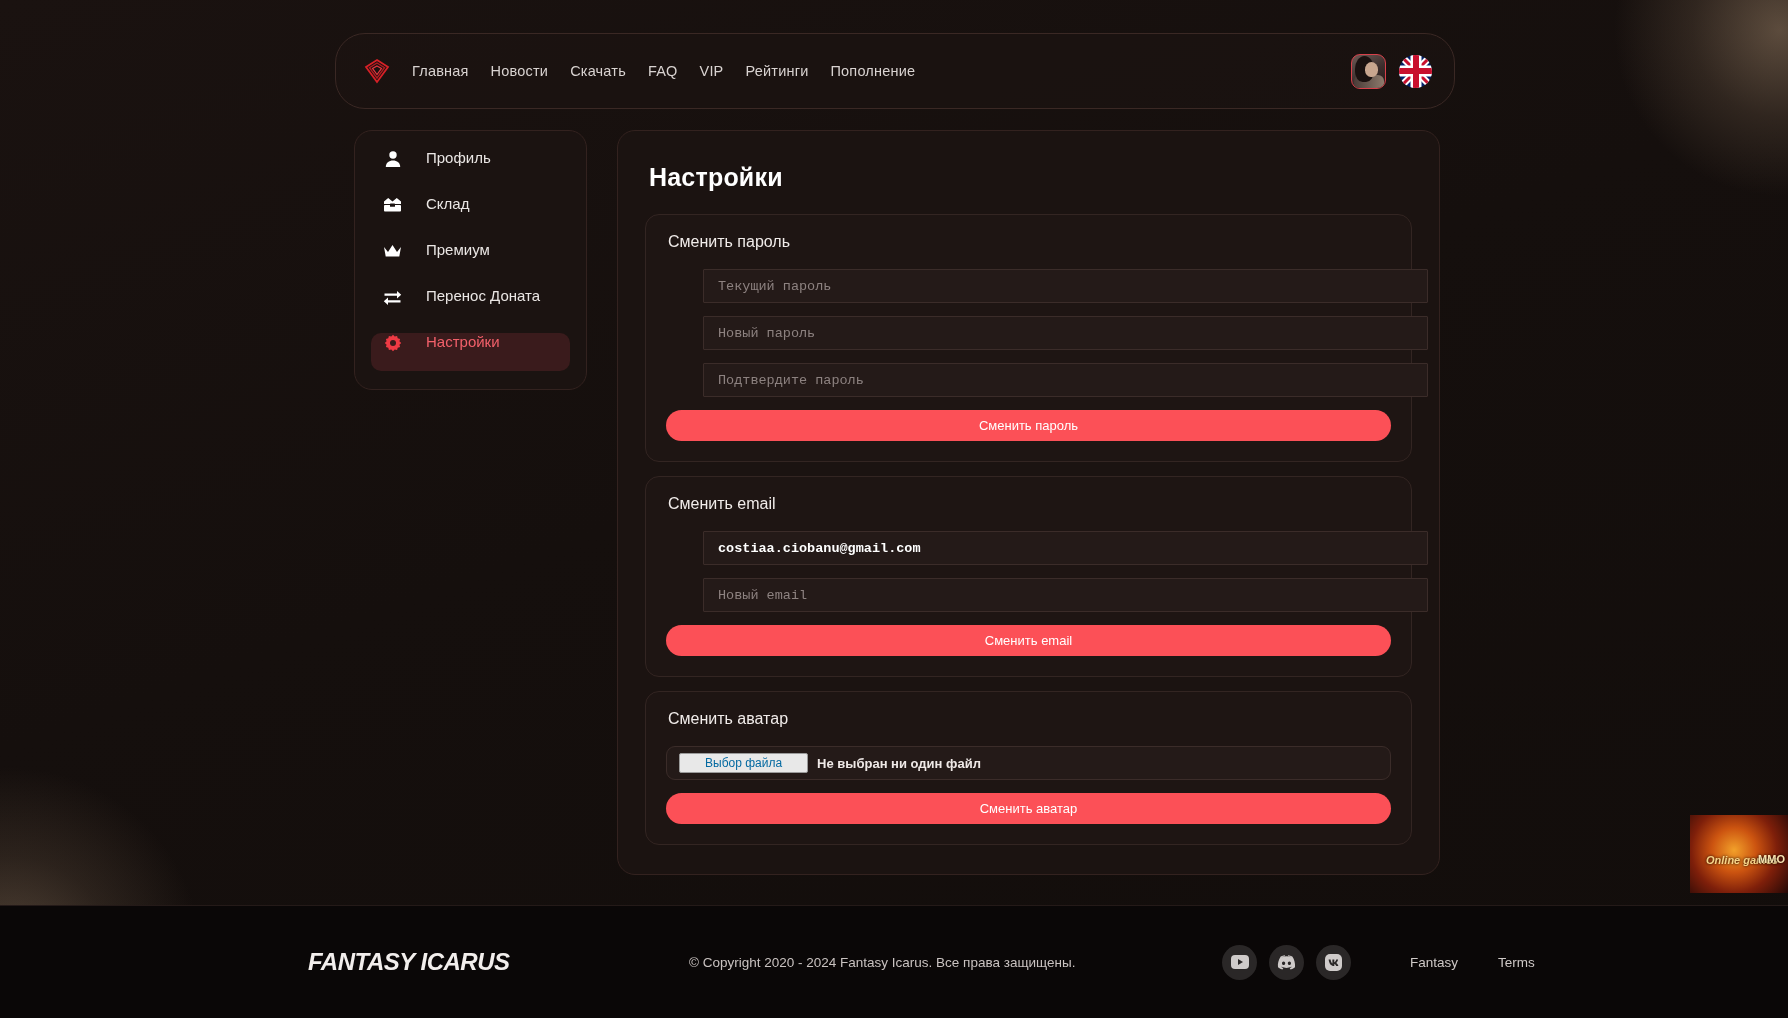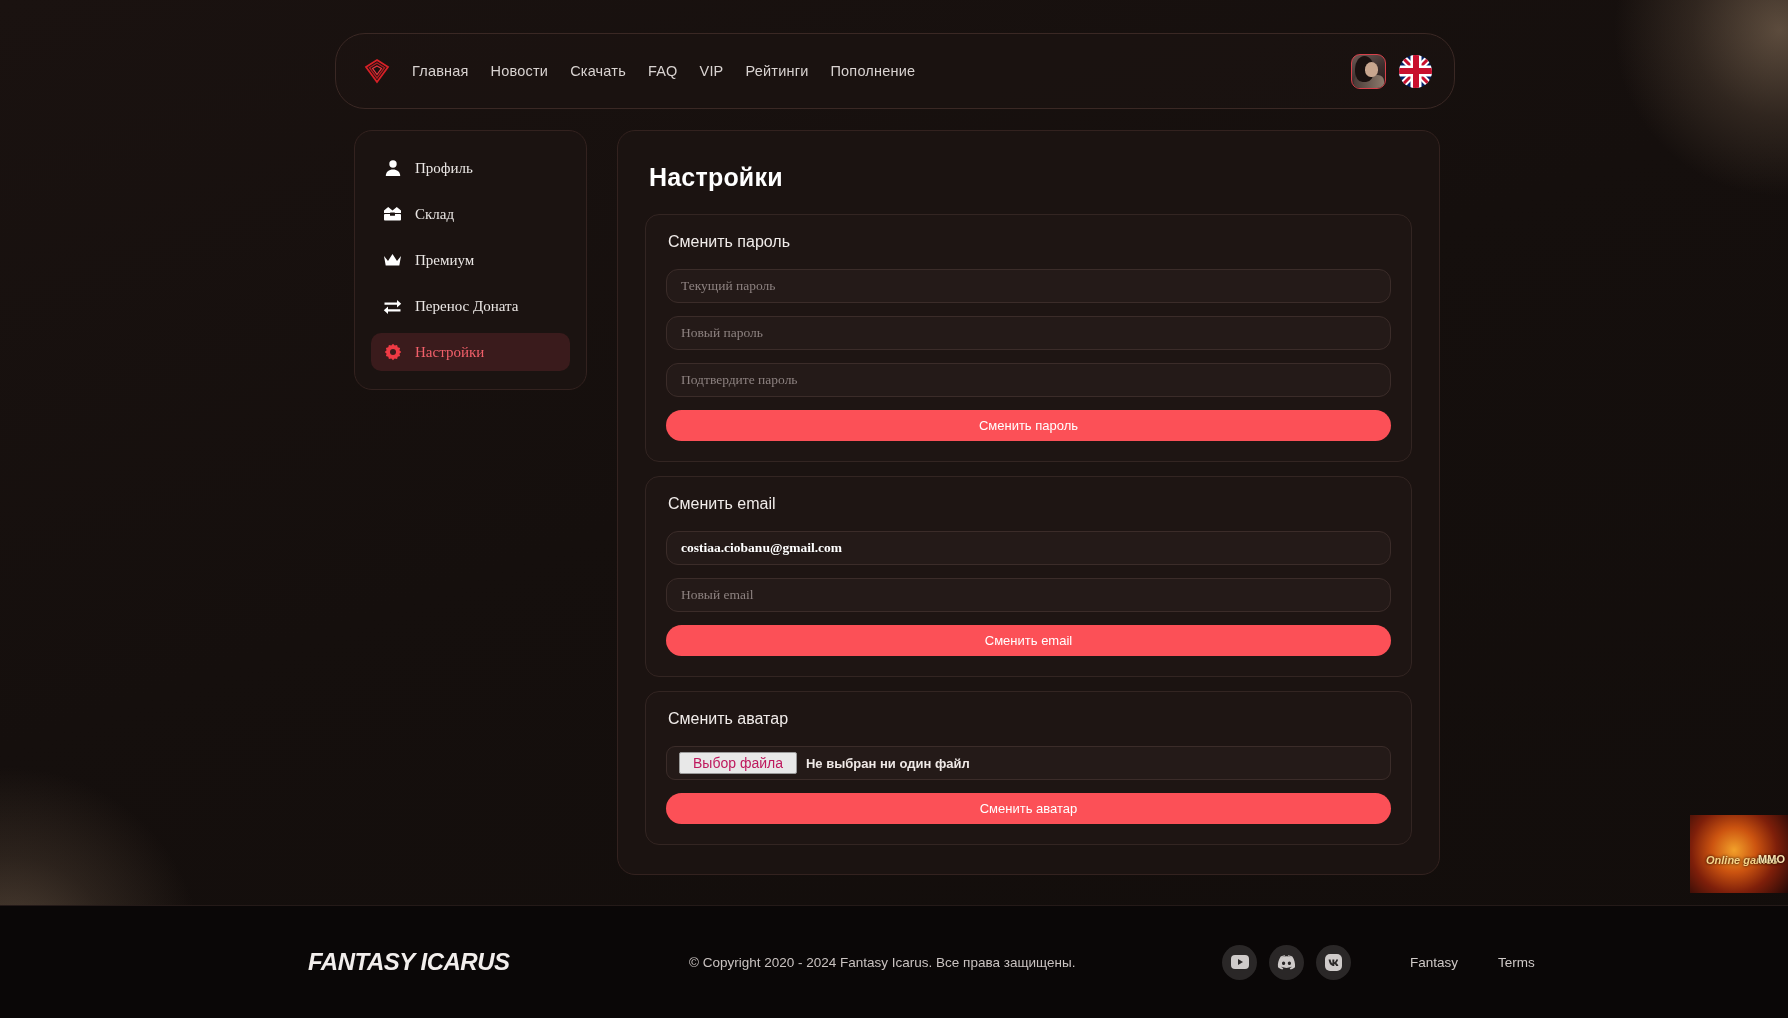--- a/index.html
+++ b/index.html
@@ -152,28 +152,27 @@
     top: 130px;
     width: 233px;
     border: 1px solid #33221f;
     border-radius: 18px;
     background: #1b1311;
     padding: 18px 16px;
   }
 
   .side-item {
     display: flex;
-    align-items: center;
-    gap: 13px;
+    align-items: flex-start;
+    gap: 24px;
     height: 38px;
     padding: 0 12px;
     border-radius: 10px;
     cursor: pointer;
     margin-bottom: 8px;
-    font-family: Liberation Serif, serif;
   }
   .side-item:last-child { margin-bottom: 0; }
 
   .side-item .side-ico {
     width: 19px;
     height: 19px;
     display: flex;
     align-items: center;
     justify-content: center;
     flex: 0 0 19px;
@@ -223,50 +222,51 @@
     font-size: 16px;
     color: #f1ecea;
     margin-bottom: 18px;
     margin-left: 2px;
   }
 
   .field {
     width: 100%;
     height: 34px;
     border: 1px solid #3b2c29;
-    border-radius: 12px;
+    border-radius: 1px;
     background: #241a18;
     color: #efe9e7;
-    font-family: Liberation Serif, serif;
+    font-family: Liberation Mono, monospace;
     font-size: 13.5px;
     padding: 0 14px;
     margin-bottom: 13px;
     outline: none;
+    margin-left: 37px;
   }
   .field::placeholder { color: #8d8280; }
   .field.filled { font-weight: bold; color: #ffffff; }
 
   .file-field {
     width: 100%;
     height: 34px;
     border: 1px solid #3b2c29;
     border-radius: 9px;
     background: #241a18;
     display: flex;
     align-items: center;
     padding: 0 12px;
     margin-bottom: 13px;
     cursor: pointer;
   }
   .file-btn {
     background: #e8e8e8;
-    color: #be185d;
+    color: #0369a1;
     border: 1px solid #9a9a9a;
-    font-size: 14px;
-    padding: 2px 13px;
+    font-size: 12px;
+    padding: 2px 25px;
     border-radius: 2px;
     font-family: "Liberation Sans", sans-serif;
     white-space: nowrap;
   }
   .file-status {
     color: #efe9e7;
     font-size: 13px;
     font-weight: bold;
     margin-left: 9px;
     white-space: nowrap;

